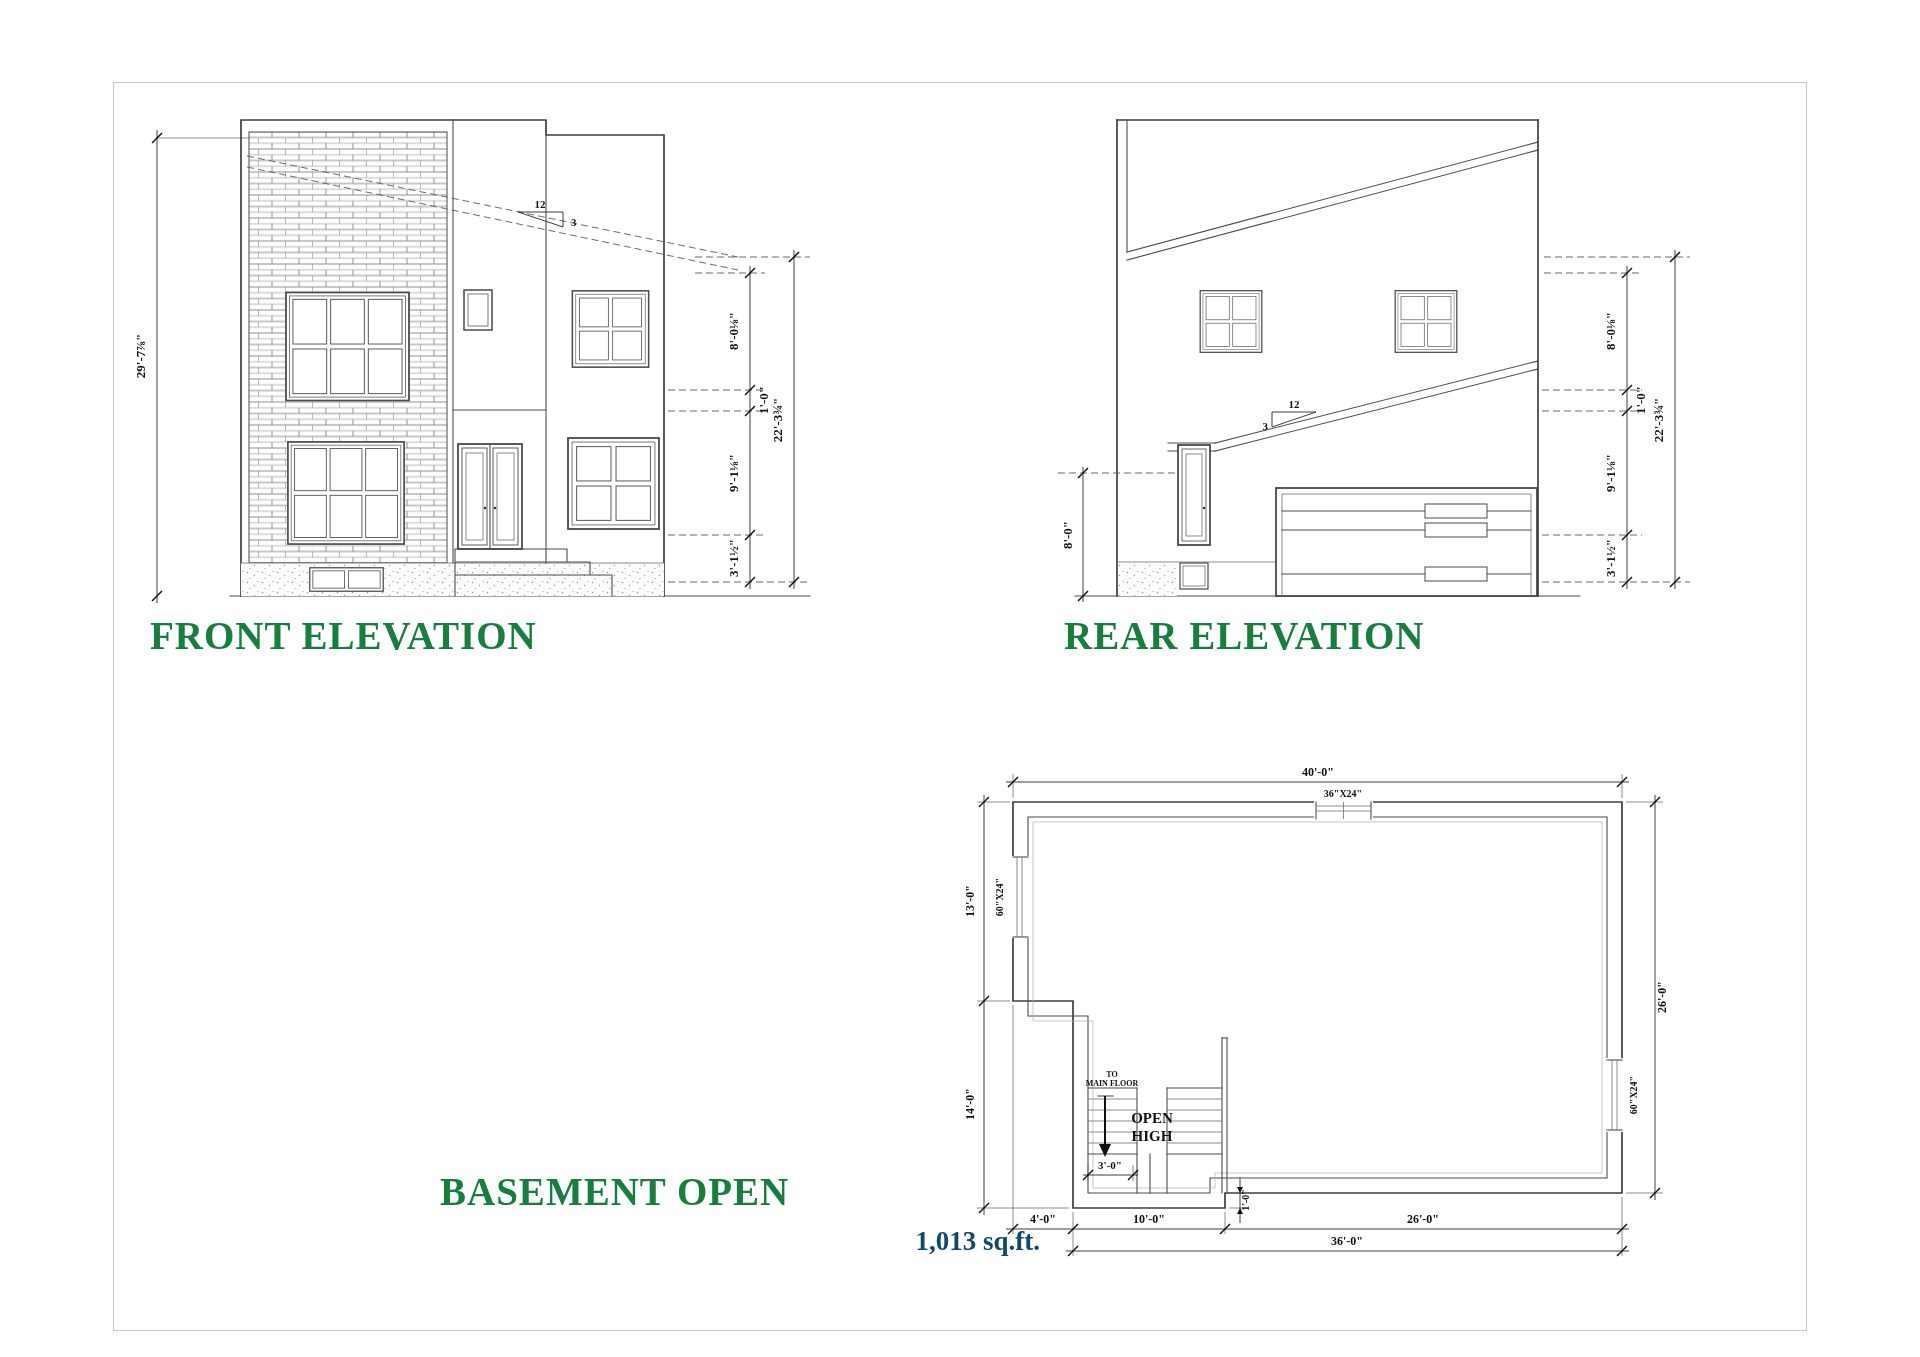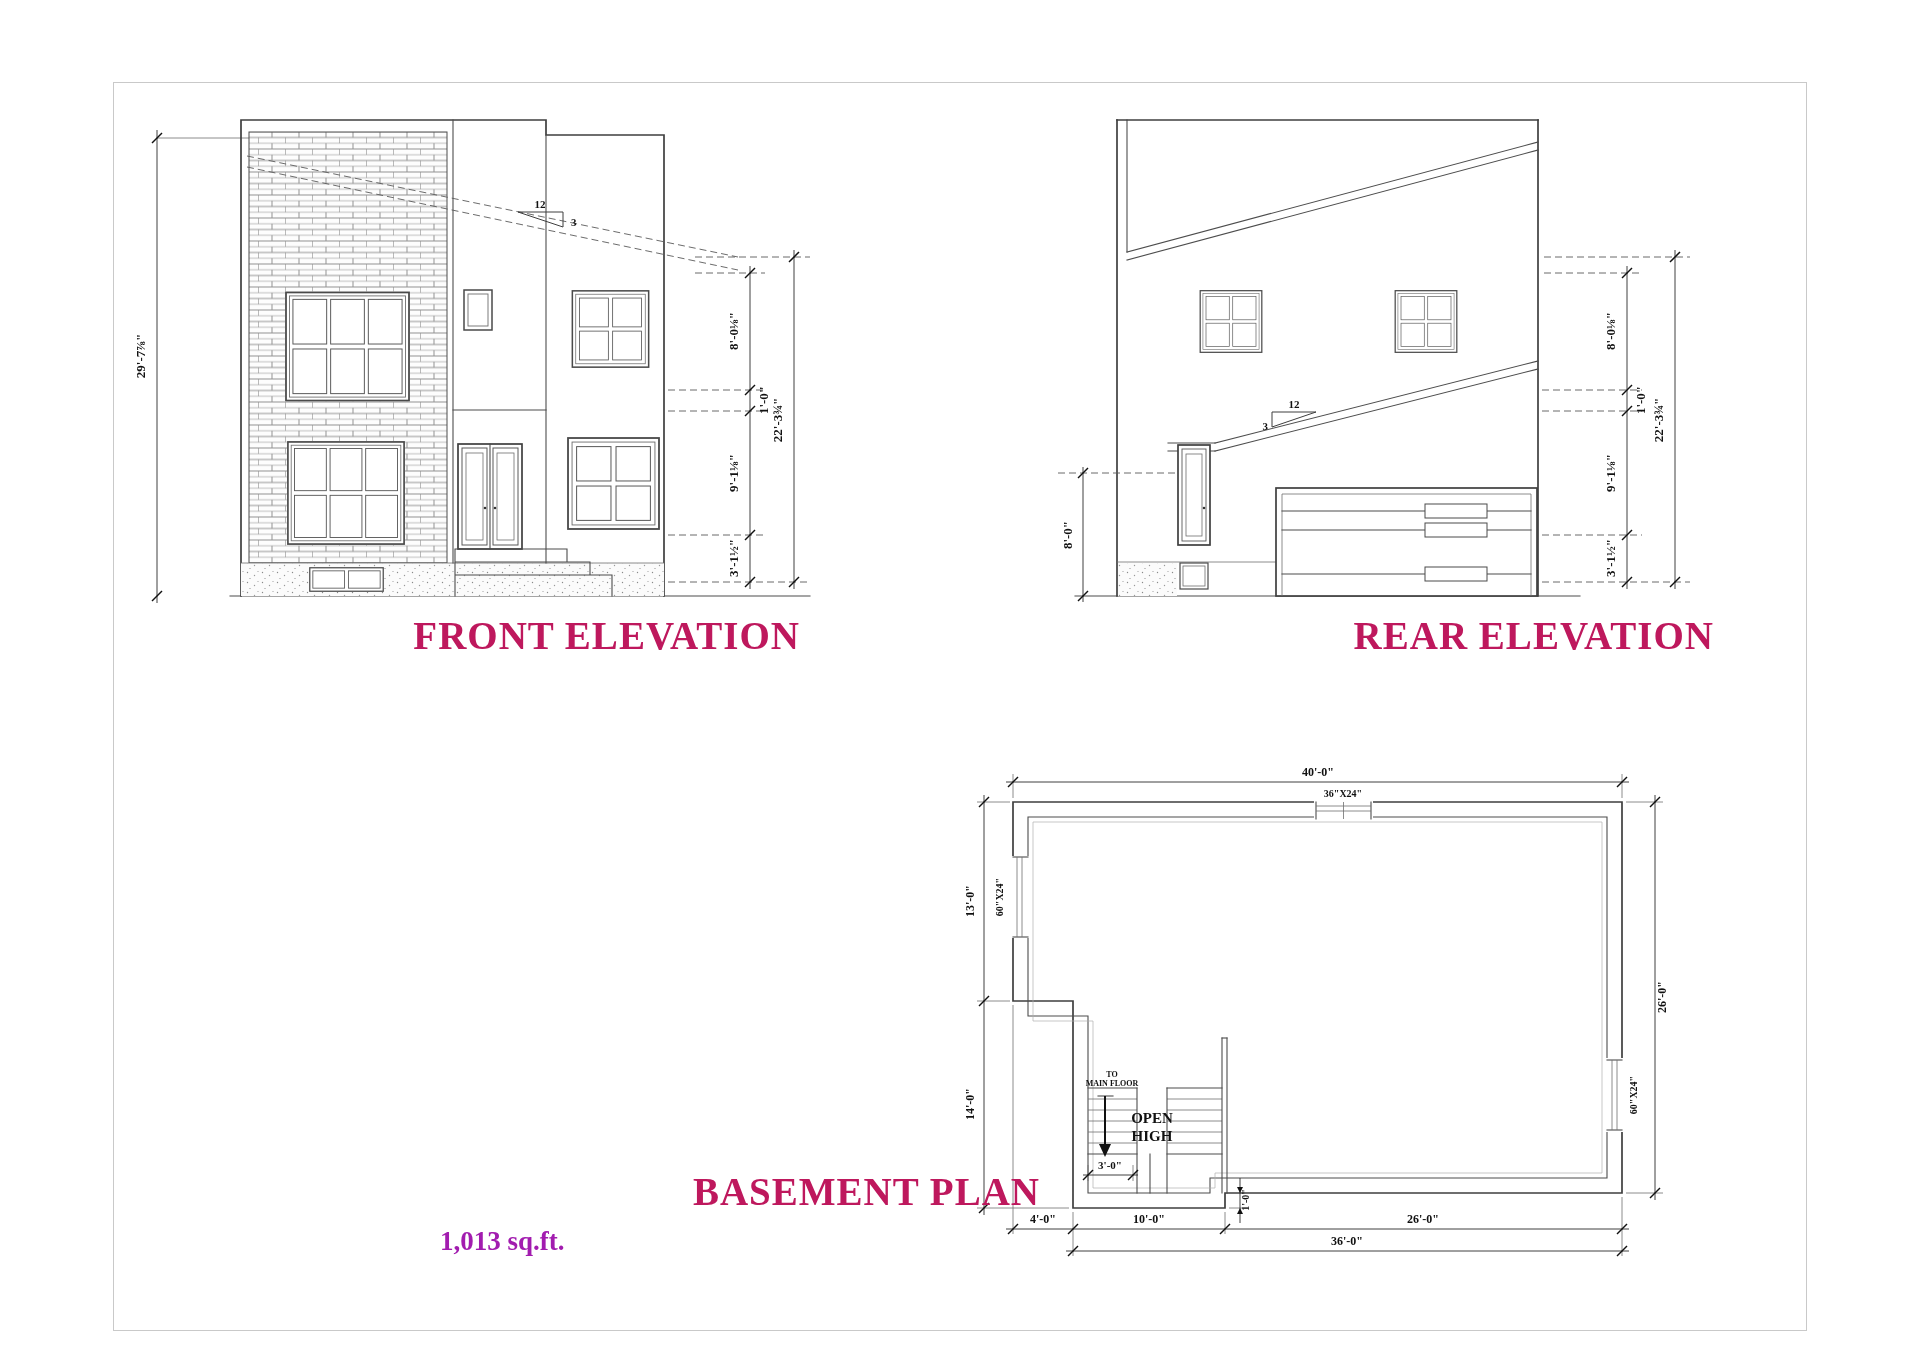--- a/index.html
+++ b/index.html
@@ -1,20 +1,20 @@
 <!DOCTYPE html>
 <html><head>
 <meta charset="utf-8">
 <style>
   html,body{margin:0;padding:0;background:#fff;}
   body{position:relative;width:1920px;height:1357px;font-family:"Liberation Serif",serif;overflow:hidden;}
   .sheet-border{position:absolute;left:113px;top:82px;width:1692px;height:1247px;border:1px solid #c9c9c9;}
   .drawing{position:absolute;}
-  .title{position:absolute;text-align:right;font-weight:bold;color:#be185d;font-size:39px;letter-spacing:1px;line-height:1;white-space:nowrap;}
-  .subtitle{position:absolute;text-align:left;font-weight:bold;color:#a21caf;font-size:27px;line-height:1;}
+  .title{position:absolute;text-align:left;font-weight:bold;color:#15803d;font-size:39px;letter-spacing:1px;line-height:1;white-space:nowrap;}
+  .subtitle{position:absolute;text-align:right;font-weight:bold;color:#0c4a6e;font-size:27px;line-height:1;}
   
   .w{stroke:#4d4d4d;stroke-width:1.1;fill:none;stroke-linecap:square;}
   .w2{stroke:#3f3f3f;stroke-width:1.7;fill:none;stroke-linecap:square;}
   .thin{stroke:#6e6e6e;stroke-width:0.8;fill:none;}
   .faint{stroke:#b0b0b0;stroke-width:0.7;fill:none;}
   .dash{stroke:#5a5a5a;stroke-width:0.9;fill:none;stroke-dasharray:7 4;}
   .dim{stroke:#2a2a2a;stroke-width:0.9;fill:none;}
   .tick{stroke:#111;stroke-width:1.5;}
   .dtxt{font:bold 13px "Liberation Serif",serif;fill:#111;text-anchor:middle;}
   .dtxt12{font:bold 12px "Liberation Serif",serif;fill:#111;text-anchor:middle;}
@@ -359,14 +359,14 @@
     <line class="thin" x1="279" y1="468" x2="298" y2="468"></line>
     <line class="dim" x1="290" y1="438" x2="290" y2="483"></line>
     <polygon points="287,447 293,447 290,453" fill="#111"></polygon>
     <polygon points="287,474 293,474 290,468" fill="#111"></polygon>
     <text class="dtxt10" transform="rotate(-90 299 460)" x="299" y="460">1'-0"</text>
   </g>
 </svg>
 
 <div class="title" style="left:150px;top:616px;width:650px">FRONT ELEVATION</div>
 <div class="title" style="left:1064px;top:616px;width:650px">REAR ELEVATION</div>
-<div class="title" style="left:440px;top:1172px;width:600px">BASEMENT PLAN</div>
+<div class="title" style="left:440px;top:1172px;width:600px">BASEMENT OPEN</div>
 <div class="subtitle" style="left:440px;top:1228px;width:600px">1,013 sq.ft.</div>
 
 </body></html>

